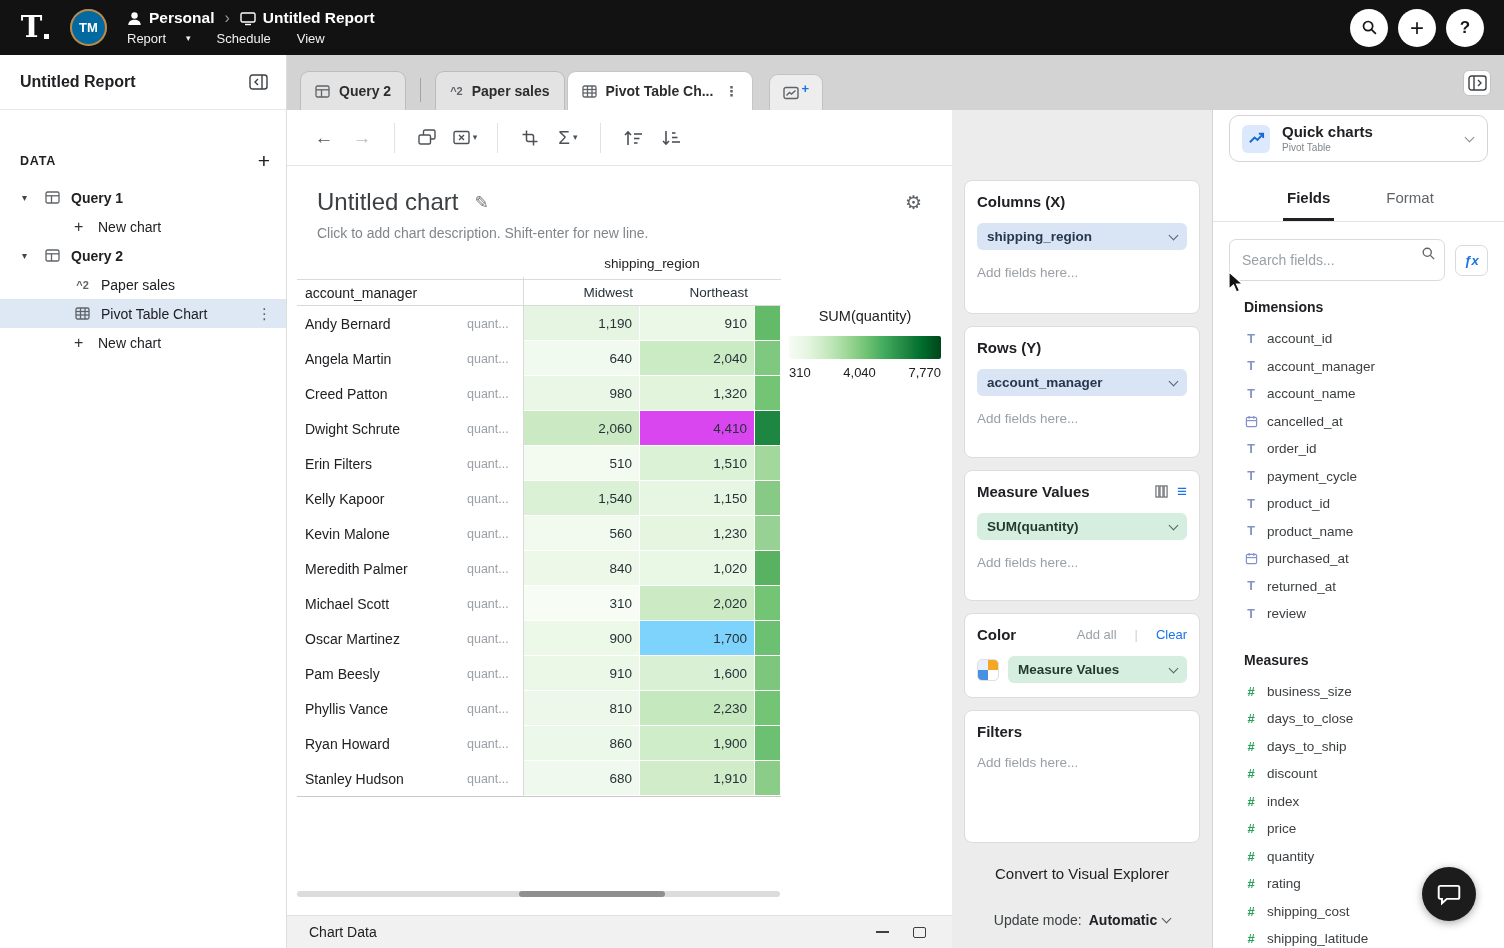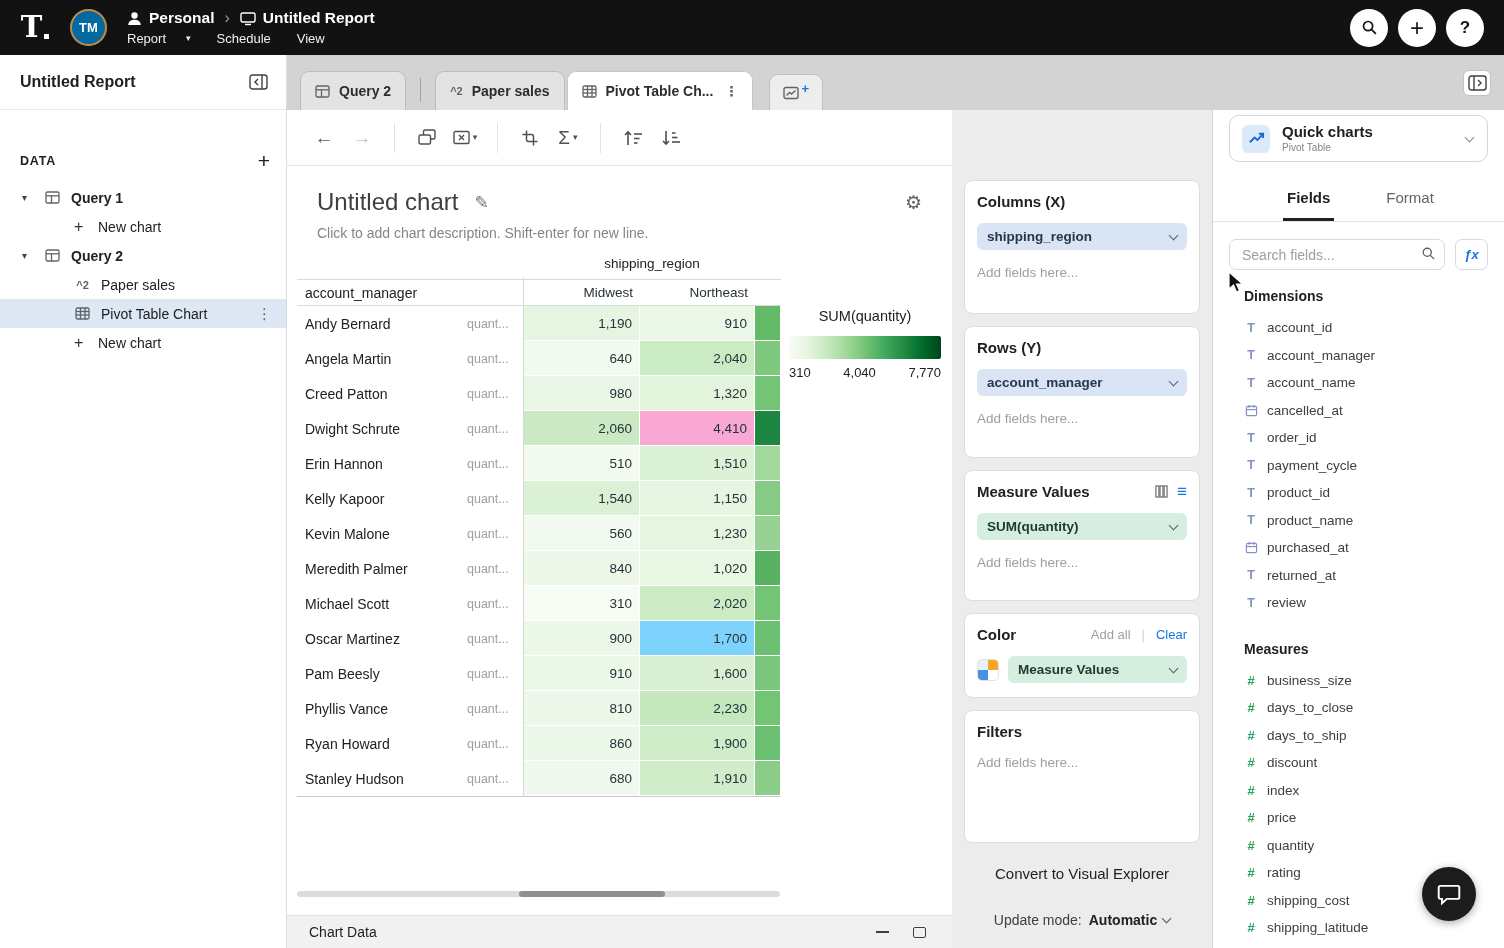--- a/index.html
+++ b/index.html
@@ -98,21 +98,21 @@
 .card-title-row{display:flex;align-items:center}
 .card-title{font-size:15px;font-weight:700;color:#202124}
 .mv-icons{margin-left:auto;display:flex;align-items:center;gap:9px}
 .ham{color:#1a73e8;font-size:17px;line-height:1;cursor:pointer}
 .pill{margin-top:13px;height:27px;border-radius:6px;display:flex;align-items:center;padding:0 10px;font-size:13.5px;font-weight:600;cursor:pointer}
 .pill .chev{margin-left:auto}
 .pill.blue{background:#d9e4f5;color:#26374e}
 .pill.green{background:#d6eee0;color:#1f3a2d}
 .chev{width:7px;height:7px;border-right:1.8px solid currentColor;border-bottom:1.8px solid currentColor;transform:rotate(45deg);opacity:.75;margin-top:-3px}
 .addf{margin-top:15px;font-size:13.5px;color:#9aa0a6}
-.link-row{margin-left:auto;display:flex;align-items:center;gap:11px;font-size:13px}
+.link-row{margin-left:auto;display:flex;align-items:center;gap:18px;font-size:13px}
 .link-muted{color:#9aa0a6;cursor:pointer}
 .link-div{color:#d0d0d0}
 .link-blue{color:#1a73e8;cursor:pointer}
 .color-row{display:flex;align-items:center;margin-top:13px;gap:9px}
 .swatch{width:22px;height:22px;border-radius:5px;border:1px solid #e0e0e0;background:conic-gradient(#f5a623 0 25%,#fff 25% 50%,#4a90e2 50% 75%,#e8f0fe 75%);flex:0 0 22px}
 .color-row .pill{margin-top:0;flex:1}
 .convert{margin-top:22px;text-align:center;font-size:15px;color:#202124;cursor:pointer}
 .umode{margin-top:30px;display:flex;justify-content:center;align-items:center;gap:7px;font-size:14px}
 .umode .lab{color:#3c4043}
 .umode .val{font-weight:700;display:flex;align-items:center;gap:6px;cursor:pointer}
@@ -121,21 +121,21 @@
 .quick-card{margin:5px 16px 0;border:1px solid #d5d5d5;border-radius:10px;height:47px;display:flex;align-items:center;padding:0 14px 0 12px;gap:12px;cursor:pointer}
 .qc-icon{width:28px;height:28px;border-radius:6px;background:#dce8fb;display:flex;align-items:center;justify-content:center;flex:0 0 28px}
 .qc-title{font-size:15px;font-weight:700;line-height:1.1}
 .qc-sub{font-size:10px;color:#80868b;margin-top:2px}
 .qc-chev{margin-left:auto;color:#5f6368}
 .fp-tabs{display:flex;margin-top:17px;border-bottom:1px solid #e4e4e4;padding-left:70px;gap:48px}
 .fp-tab{padding:10px 4px 12px;font-size:15px;color:#5f6368;cursor:pointer;border-bottom:3px solid transparent}
 .fp-tab.active{color:#202124;font-weight:700;border-bottom-color:#202124}
 .fp-search{margin:17px 16px 0;display:flex;gap:10px;align-items:center}
 .search-wrap{flex:1;position:relative}
-.search-wrap input{width:100%;height:31px;border:1px solid #d7dade;border-radius:7px;padding:0 32px 0 12px;font-size:14px;font-family:inherit;color:#202124;outline:none}
+.search-wrap input{width:100%;height:42px;border:1px solid #d7dade;border-radius:7px;padding:0 32px 0 12px;font-size:14px;font-family:inherit;color:#202124;outline:none}
 .search-wrap input::placeholder{color:#9aa0a6}
 .search-ic{position:absolute;right:9px;top:7px;color:#5f6368}
 .fx-btn{width:33px;height:31px;border:1px solid #d7dade;border-radius:7px;display:flex;align-items:center;justify-content:center;color:#1a73e8;font-size:13px;font-style:italic;font-weight:700;cursor:pointer}
 .fp-list{margin-top:18px}
 .fp-sec{font-size:14px;font-weight:700;color:#202124;padding:0 0 10px 31px}
 .fp-sec.second{margin-top:24px}
 .fp-item{height:27.5px;display:flex;align-items:center;gap:9px;padding-left:31px;font-size:13.5px;color:#3c4043;cursor:pointer}
 .fi-icon{width:14px;display:flex;justify-content:center;align-items:center}
 .fi-t{color:#8292c6;font-weight:700;font-size:12.5px}
 .fi-hash{color:#2aa25c;font-weight:700;font-size:13px}
@@ -411,25 +411,25 @@
                     <div class="pv-name">Creed Patton</div>
                     <div class="pv-quant">quant...</div>
                     <div class="pv-val pv-cell" style="background: rgb(234, 247, 230);">980</div>
                     <div class="pv-val pv-cell pv-val2" style="background: rgb(227, 244, 221);">1,320</div>
                     <div class="pv-part pv-cell" style="background: rgb(116, 196, 118);"></div>
                   </div>
                   <div class="pv-row">
                     <div class="pv-name">Dwight Schrute</div>
                     <div class="pv-quant">quant...</div>
                     <div class="pv-val pv-cell" style="background: rgb(203, 234, 196);">2,060</div>
-                    <div class="pv-val pv-cell pv-val2" style="background: #f9a8d4; padding-left: 20px;">4,410</div>
+                    <div class="pv-val pv-cell pv-val2" style="background: #d946ef; padding-left: 20px;">4,410</div>
                     <div class="pv-part pv-cell" style="background: rgb(29, 134, 64);"></div>
                   </div>
                   <div class="pv-row">
-                    <div class="pv-name">Erin Hannon</div>
+                    <div class="pv-name">Erin Filters</div>
                     <div class="pv-quant">quant...</div>
                     <div class="pv-val pv-cell" style="background: rgb(243, 250, 240);">510</div>
                     <div class="pv-val pv-cell pv-val2" style="background: rgb(220, 242, 215);">1,510</div>
                     <div class="pv-part pv-cell" style="background: rgb(162, 216, 156);"></div>
                   </div>
                   <div class="pv-row">
                     <div class="pv-name">Kelly Kapoor</div>
                     <div class="pv-quant">quant...</div>
                     <div class="pv-val pv-cell" style="background: rgb(219, 241, 214);">1,540</div>
                     <div class="pv-val pv-cell pv-val2" style="background: rgb(231, 246, 226);">1,150</div>

